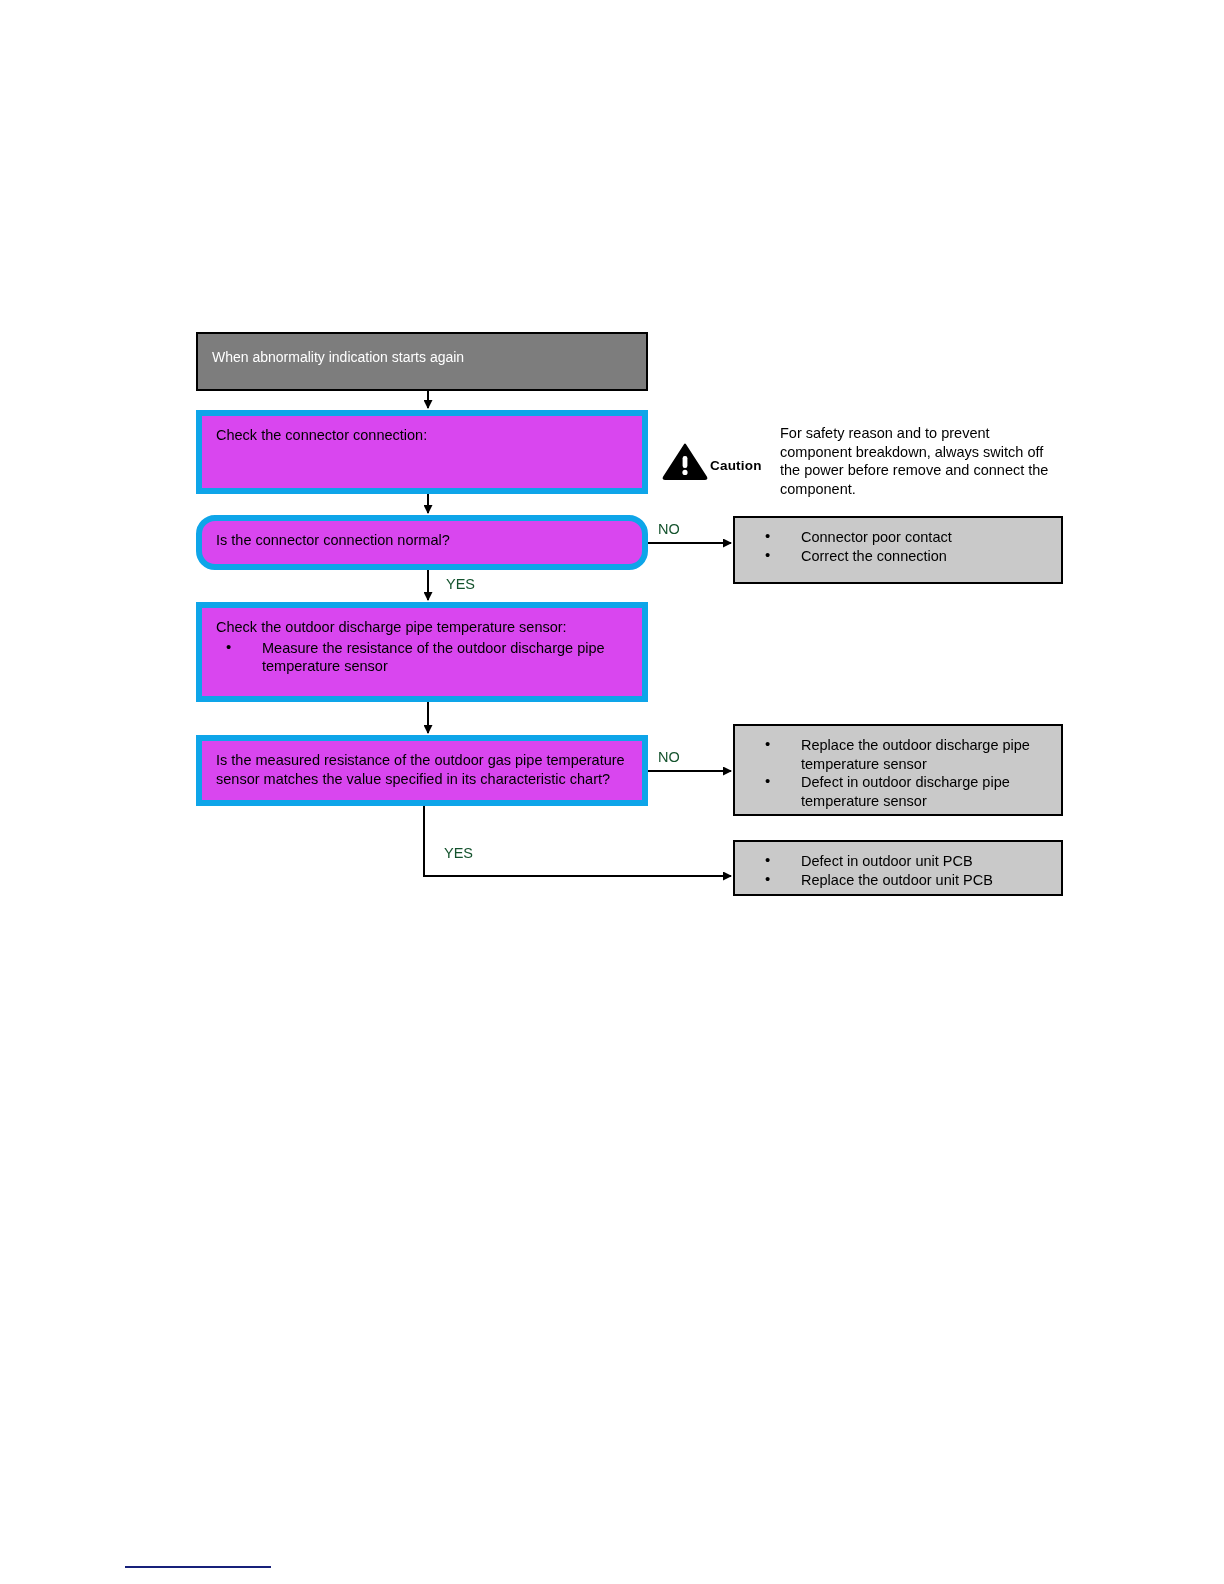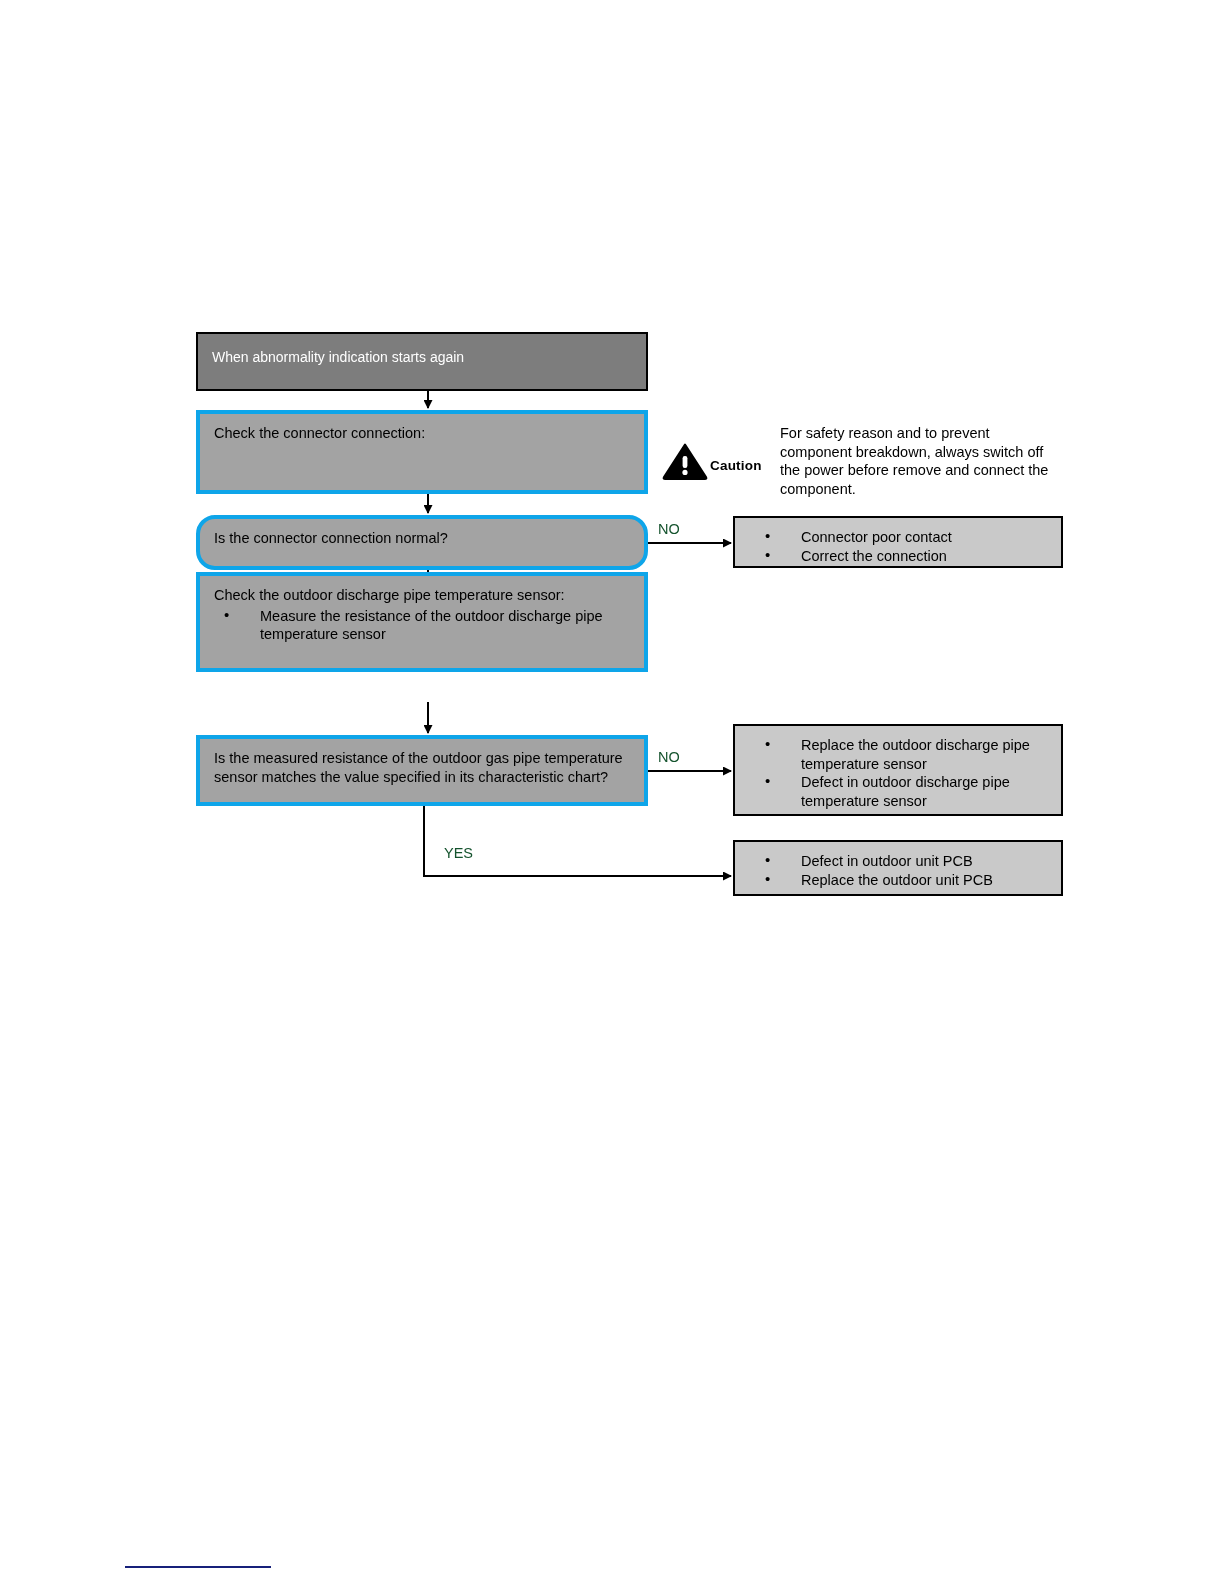--- a/index.html
+++ b/index.html
@@ -21,22 +21,22 @@
     position: absolute;
     left: 0; top: 0;
     width: 1224px;
     height: 1584px;
   }
 
   
   .node {
     position: absolute;
     box-sizing: border-box;
-    border: 4px solid #0ea5e9;
-    background: #a3a3a3;
+    border: 6px solid #0ea5e9;
+    background: #d946ef;
   }
   .node-inner {
     padding: 10px 14px 8px 14px;
     font-size: 14.5px;
     line-height: 18.5px;
   }
 
   
   .node-start {
     background: #7d7d7d;
@@ -170,30 +170,30 @@
 </div>
 
 <div class="node" style="left:196px; top:515px; width:452px; height:55px;border-radius:19px;">
   <div class="node-inner">Is the connector connection normal?</div>
 </div>
 
 <div class="edge-label" style="left:658px; top:521px;">NO</div>
 
 <div class="edge-label" style="left:446px; top:576px;">YES</div>
 
-<div class="node node-result" style="left:733px; top:516px; width:330px; height:52px;">
+<div class="node node-result" style="left:733px; top:516px; width:330px; height:68px;">
   <div class="node-inner" style="padding-top:8px;">
     <ul class="bullets">
       <li>Connector poor contact</li>
       <li>Correct the connection</li>
     </ul>
   </div>
 </div>
 
-<div class="node" style="left:196px; top:572px; width:452px; height:100px;">
+<div class="node" style="left:196px; top:602px; width:452px; height:100px;">
   <div class="node-inner">
     <p class="lead-line">Check the outdoor discharge pipe temperature sensor:</p>
     <ul class="bullets">
       <li>Measure the resistance of the outdoor discharge pipe temperature sensor</li>
     </ul>
   </div>
 </div>
 
 <div class="node" style="left:196px; top:735px; width:452px; height:71px;">
   <div class="node-inner">Is the measured resistance of the outdoor gas pipe temperature sensor matches the value specified in its characteristic chart?</div>

